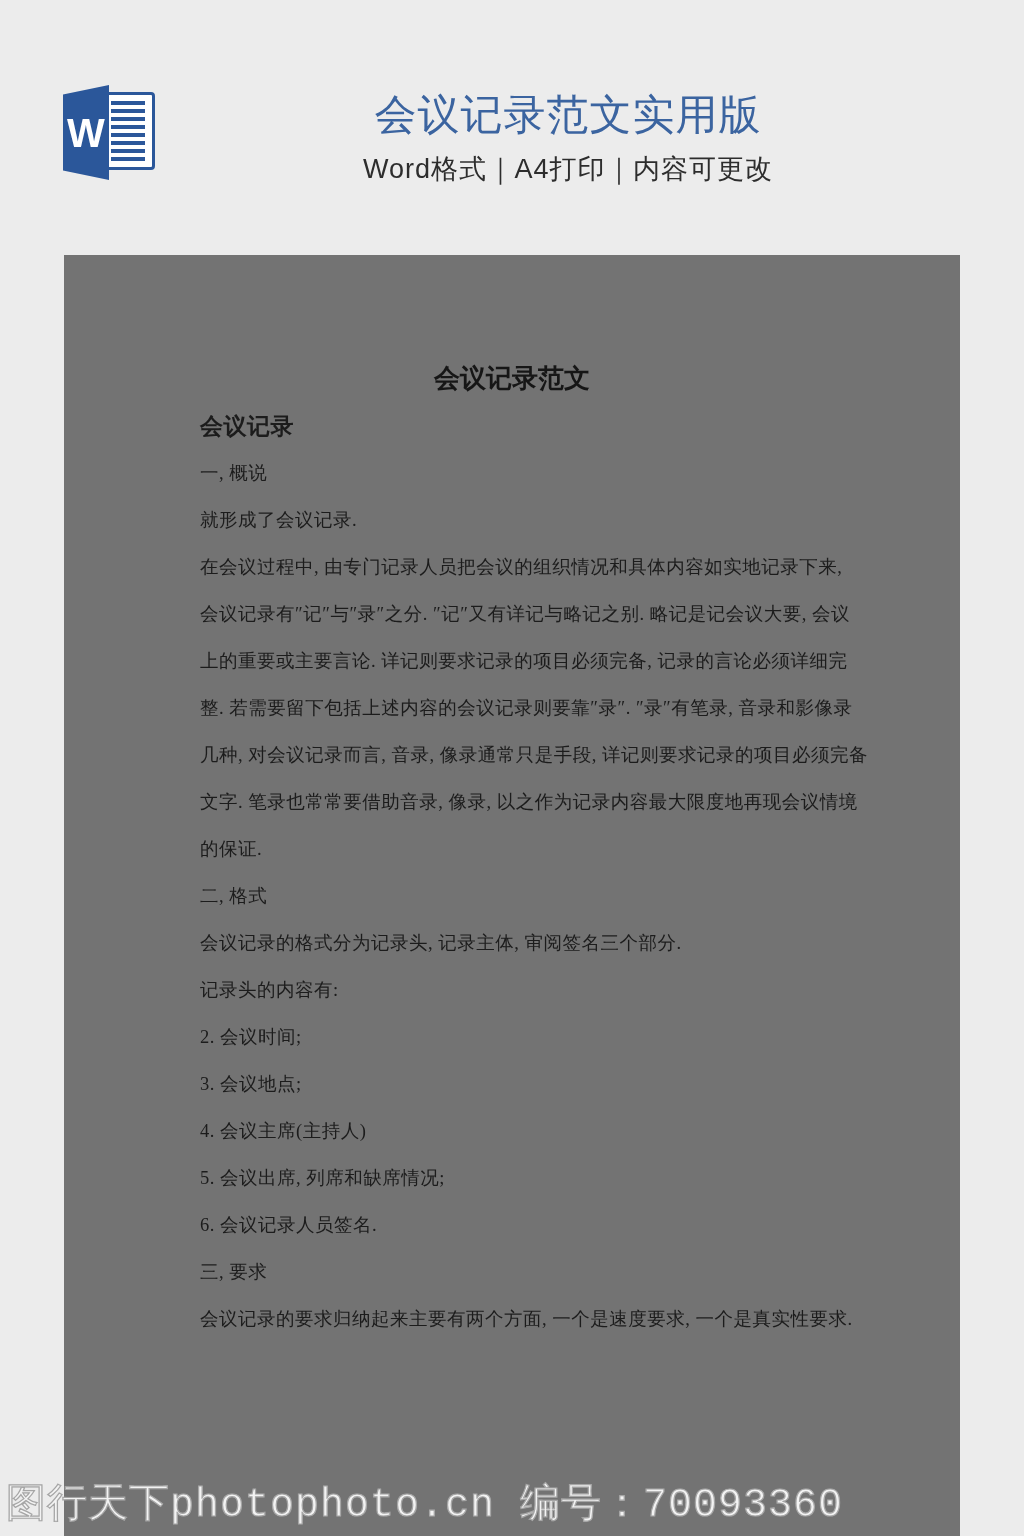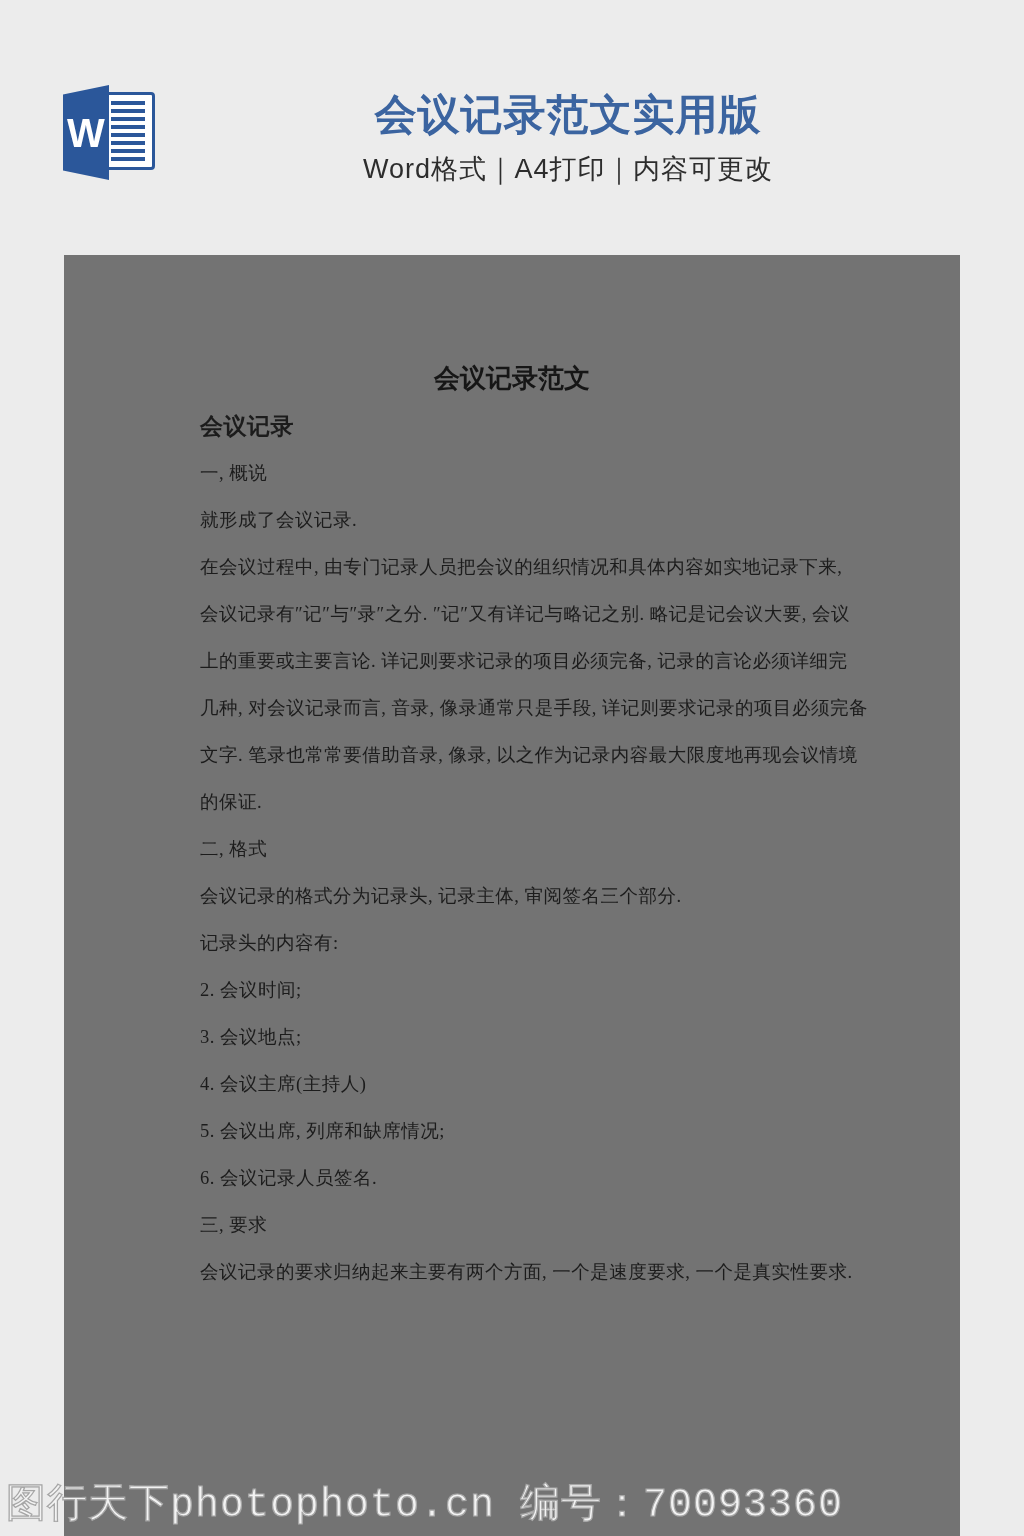--- a/index.html
+++ b/index.html
@@ -29,21 +29,21 @@
     clip-path:polygon(0 10%, 100% 0, 100% 100%, 0 90%);
     z-index:2; display:flex; align-items:center; justify-content:center;
   }
   .word-icon .flag .w {
     color:#fff; font-weight:bold; font-size:40px; line-height:1;
     font-family:"Liberation Sans", sans-serif;
   }
 
   .header-text { position:absolute; left:112px; top:90px; width:912px; text-align:center; }
   .header-title {
-    font-size:42px; font-weight:bold; letter-spacing:1px; line-height:50px;
+    font-size:42px; font-weight:normal; letter-spacing:1px; line-height:50px;
   }
   .header-subtitle {
     margin-top:13px; font-size:27px; line-height:32px; letter-spacing:1px;
   }
 
   
   .doc-page {
     position:absolute; left:64px; top:255px; width:896px; height:1491px;
     background:#737373;
   }
@@ -95,20 +95,21 @@
 
 <div class="doc-page">
   <div class="doc-title">会议记录范文</div>
   <div class="doc-lines">
       <div class="doc-line bold">会议记录</div>
       <div class="doc-line">一, 概说</div>
       <div class="doc-line">就形成了会议记录.</div>
       <div class="doc-line">在会议过程中, 由专门记录人员把会议的组织情况和具体内容如实地记录下来,</div>
       <div class="doc-line">会议记录有″记″与″录″之分. ″记″又有详记与略记之别. 略记是记会议大要, 会议</div>
       <div class="doc-line">上的重要或主要言论. 详记则要求记录的项目必须完备, 记录的言论必须详细完</div>
+      <div class="doc-line">整. 若需要留下包括上述内容的会议记录则要靠″录″. ″录″有笔录, 音录和影像录</div>
       <div class="doc-line">几种, 对会议记录而言, 音录, 像录通常只是手段, 详记则要求记录的项目必须完备</div>
       <div class="doc-line">文字. 笔录也常常要借助音录, 像录, 以之作为记录内容最大限度地再现会议情境</div>
       <div class="doc-line">的保证.</div>
       <div class="doc-line">二, 格式</div>
       <div class="doc-line">会议记录的格式分为记录头, 记录主体, 审阅签名三个部分.</div>
       <div class="doc-line">记录头的内容有:</div>
       <div class="doc-line">2. 会议时间;</div>
       <div class="doc-line">3. 会议地点;</div>
       <div class="doc-line">4. 会议主席(主持人)</div>
       <div class="doc-line">5. 会议出席, 列席和缺席情况;</div>

